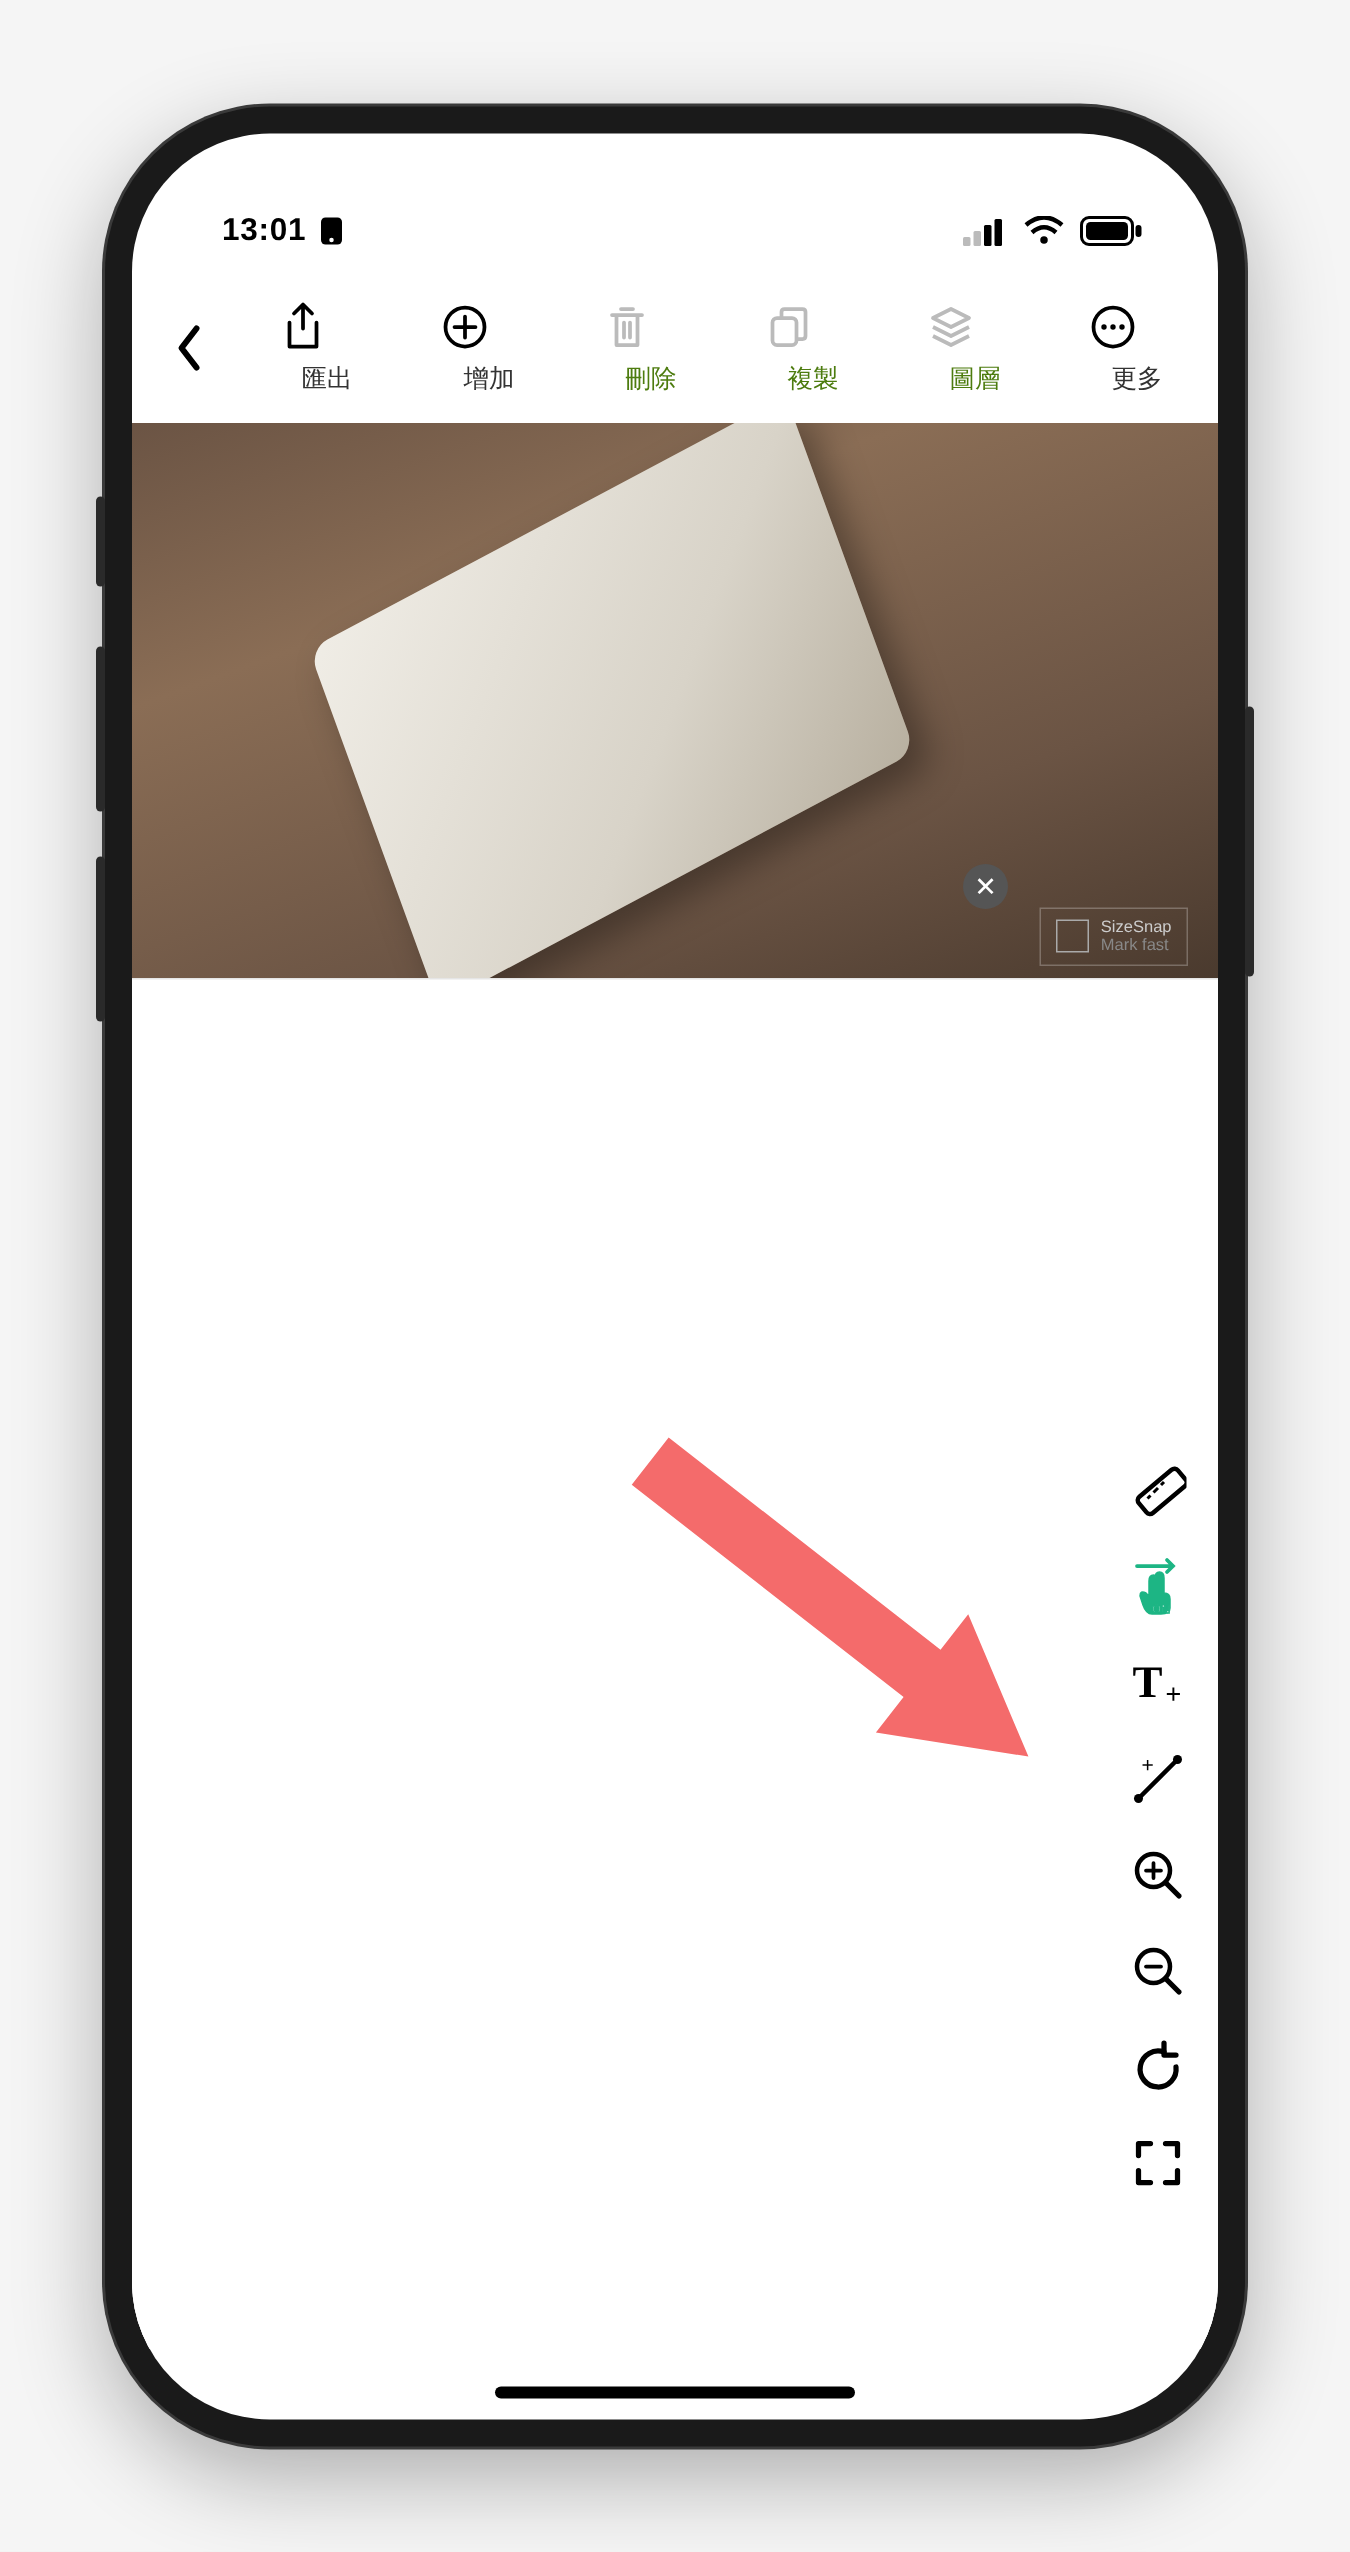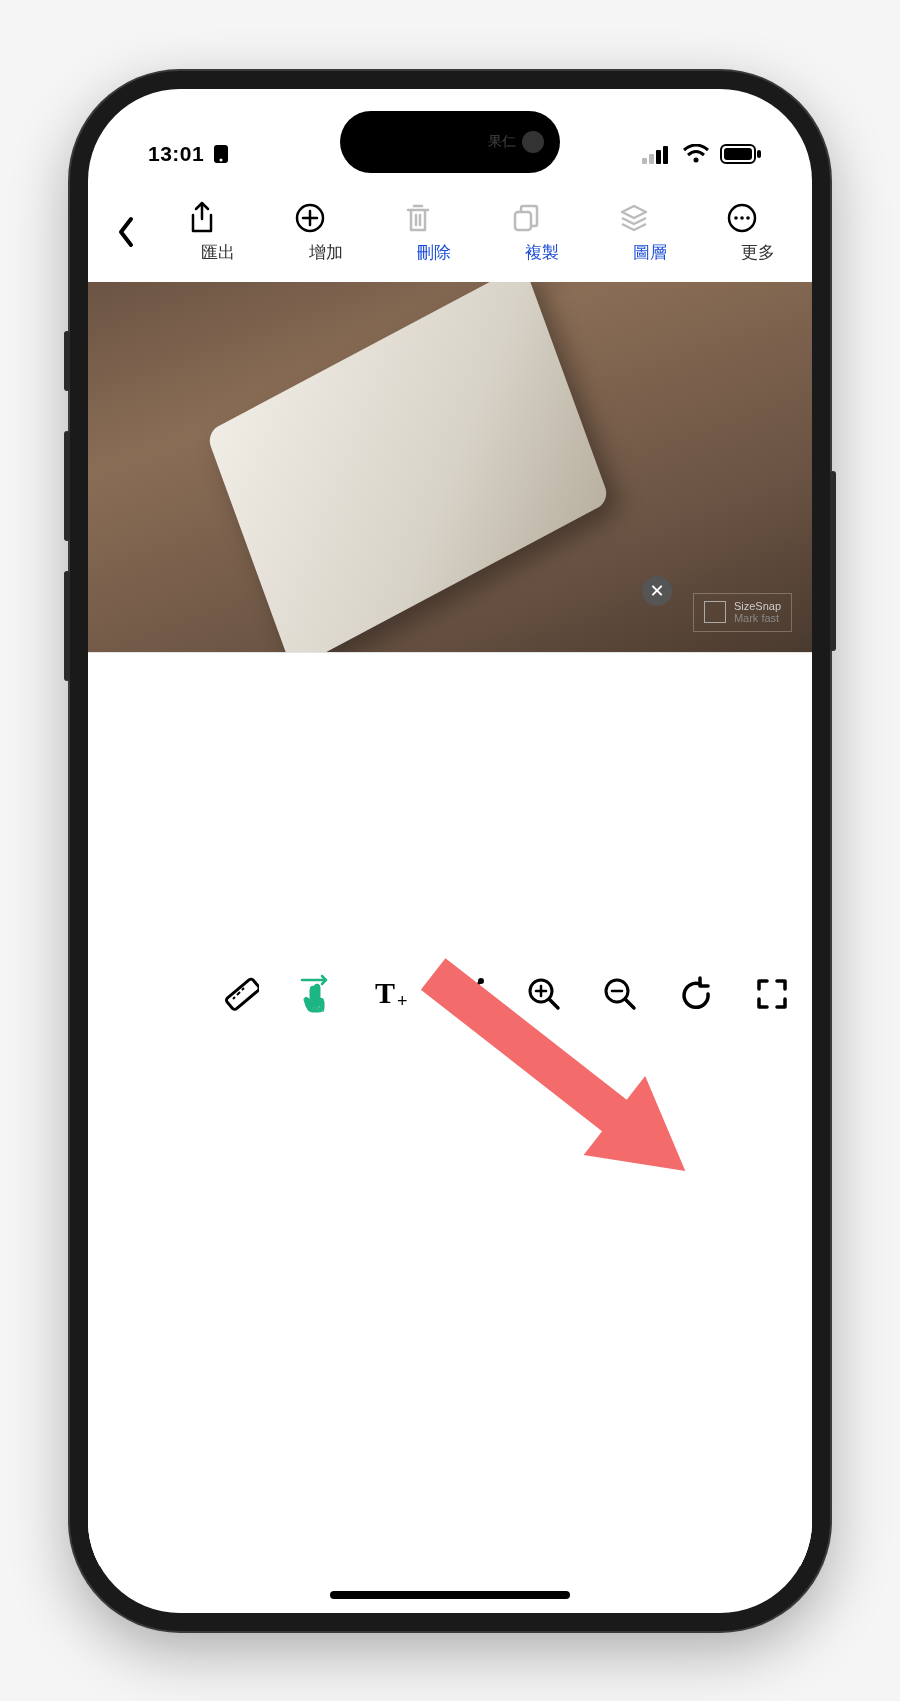--- a/index.html
+++ b/index.html
@@ -99,21 +99,21 @@
     display:flex;
     align-items:center;
     justify-content:center;
   }
   .tool-label {
     font-size: 17px;
     color: #333;
     font-weight: 500;
     margin-left: 32px;
   }
-  .tool-item.disabled .tool-label { color: #1d4ed8; }
+  .tool-item.disabled .tool-label { color: #4d7c0f; }
   .tool-item.disabled svg { stroke: #bbb; }
   .save-btn {
     background: #1db584;
     color: #fff;
     font-size: 26px;
     font-weight: 500;
     padding: 14px 24px;
     border-radius: 10px;
     border: none;
     cursor: pointer;
@@ -154,21 +154,21 @@
     width:30px; height:30px;
     background:#555;
     border-radius:50%;
     color:#fff;
     display:flex;align-items:center;justify-content:center;
     font-size:18px;
     cursor:pointer;
   }
   .watermark {
     position:absolute;
-    right:20px; bottom:20px;
+    right:20px; bottom:8px;
     display:flex;
     align-items:center;
     gap:8px;
     padding:6px 10px;
     border:1px solid rgba(255,255,255,0.25);
     color:#ccc;
     font-size:11px;
   }
   .watermark-icon { width:22px;height:22px;border:1px solid #aaa; }
   .watermark-txt { display:flex;flex-direction:column;line-height:1.1; }
@@ -176,22 +176,22 @@
     background:#fff;
     position:absolute;
     top:370px; left:0; right:0; bottom:0;
     border-top:1px solid #e5e5e5;
   }
   .side-tools {
     position: absolute;
     right: 18px;
     top: 690px;
     display: flex;
-    flex-direction: row;
-    gap: 32px;
+    flex-direction: column;
+    gap: 20px;
   }
   .side-tool {
     width: 44px;
     height: 44px;
     display:flex;
     align-items:center;
     justify-content:center;
     cursor:pointer;
   }
   .side-tool.active svg { fill:#1db584; stroke:#1db584; }
@@ -217,24 +217,20 @@
 <body>
 
 <div class="phone-frame">
   <div class="phone-side-btn btn-left-1"></div>
   <div class="phone-side-btn btn-left-2"></div>
   <div class="phone-side-btn btn-left-3"></div>
   <div class="phone-side-btn btn-right"></div>
 
   <div class="screen">
 
-    <div class="dynamic-island">
-      <span class="island-text">果仁</span>
-      <span class="island-avatar"></span>
-    </div>
 
     <div class="status-bar">
       <div class="status-time">
         <span>13:01</span>
         <svg width="18" height="22" viewBox="0 0 18 22">
             <rect x="2" y="2" width="14" height="18" rx="3" fill="#000"></rect>
             <circle cx="9" cy="17" r="1.5" fill="#fff"></circle>
           </svg>
       </div>
       <div class="status-icons">

